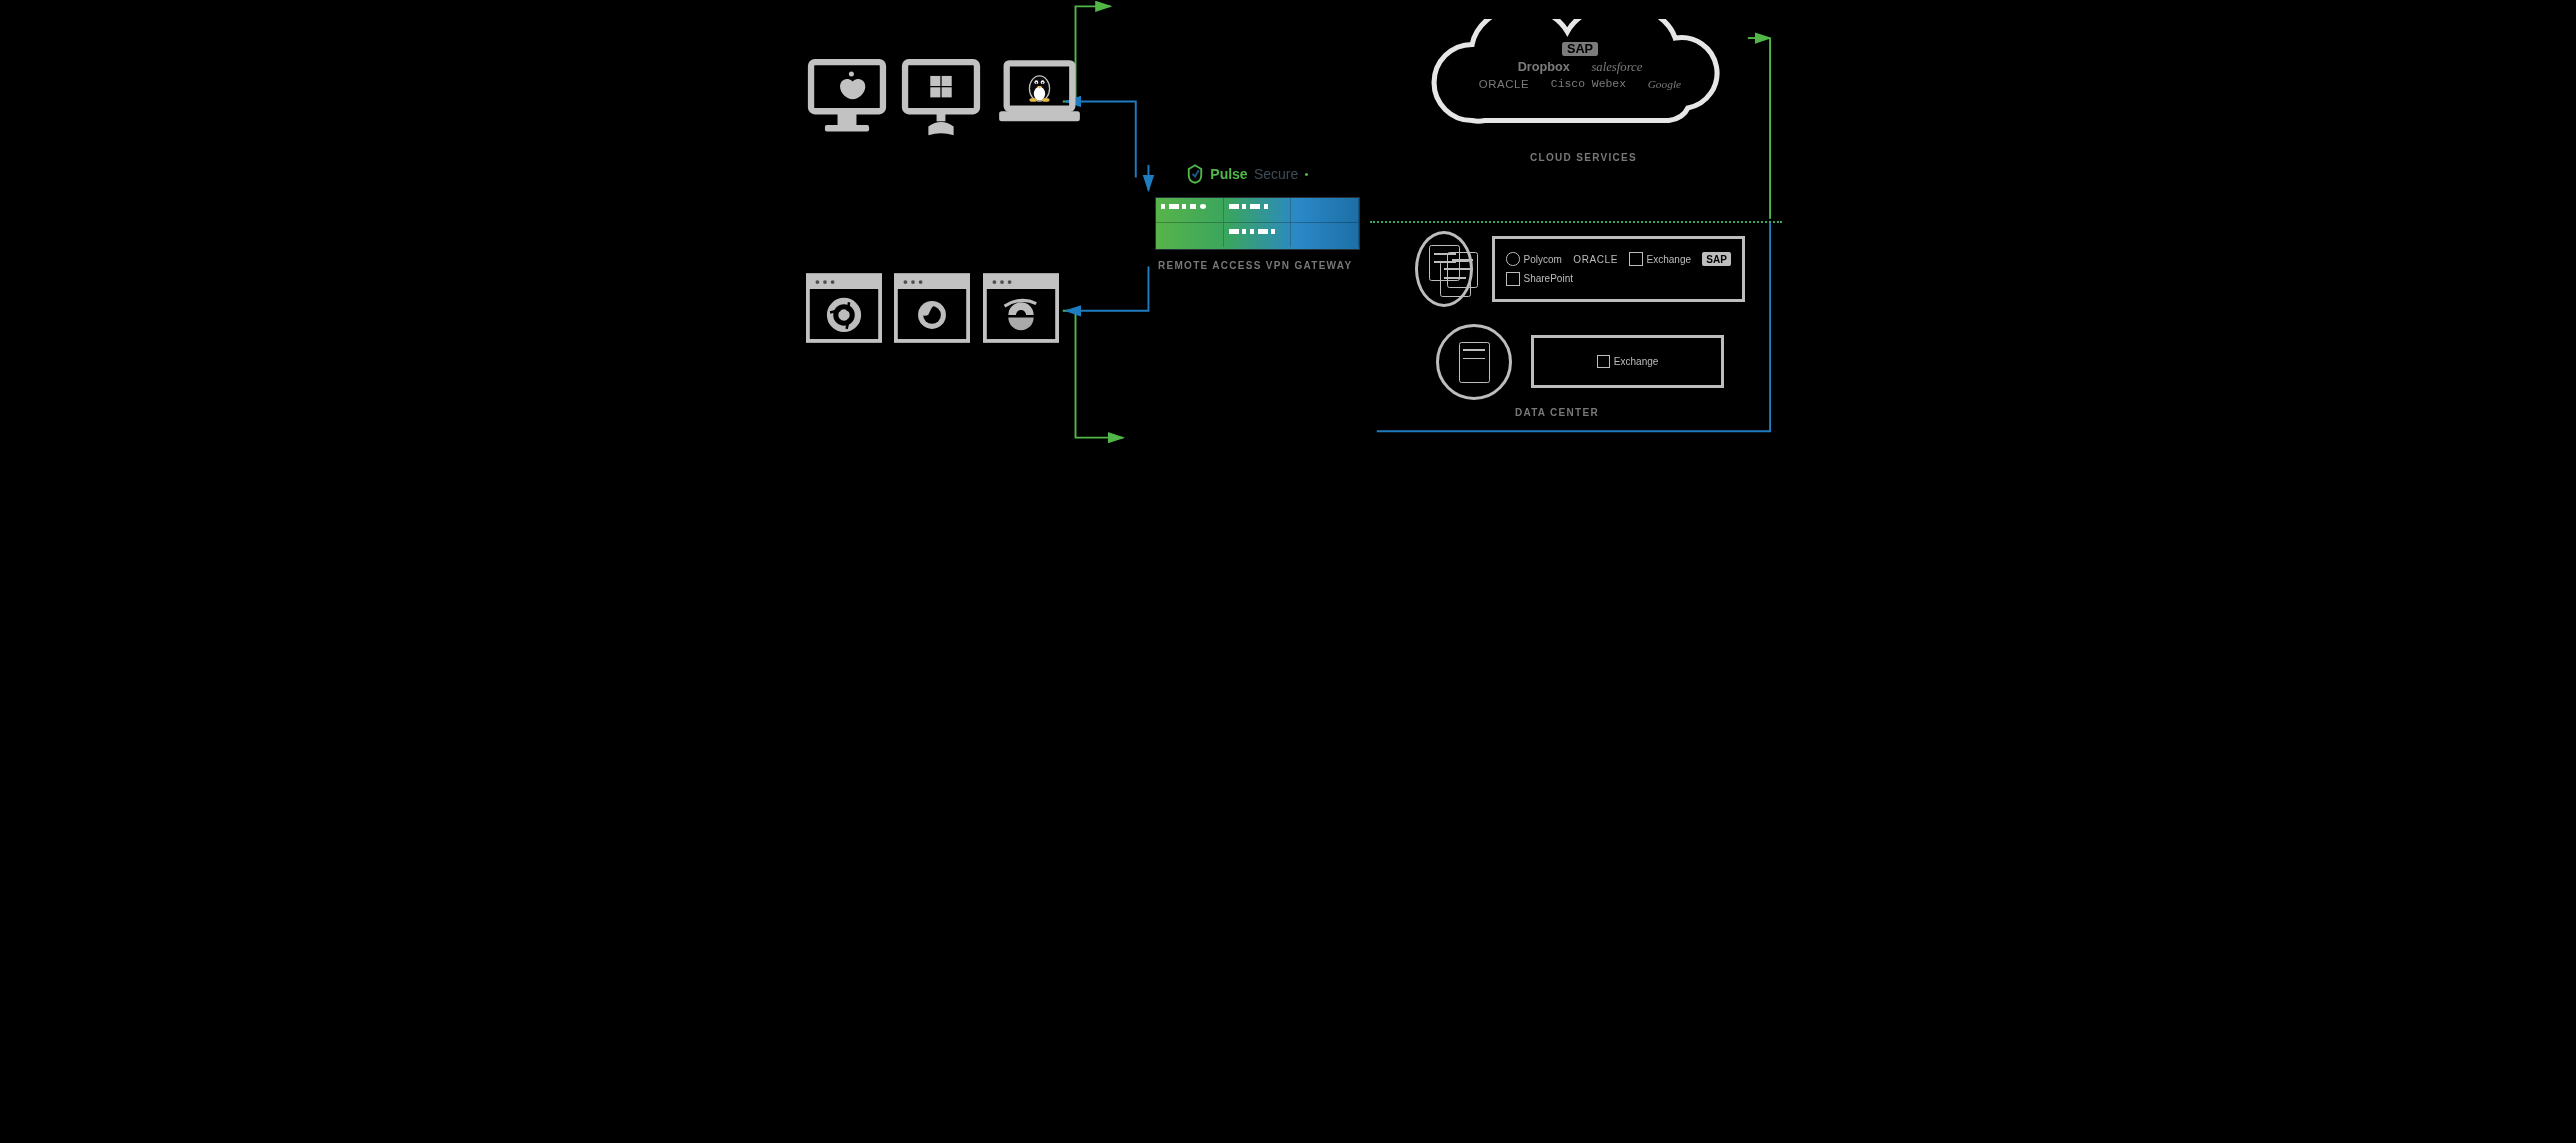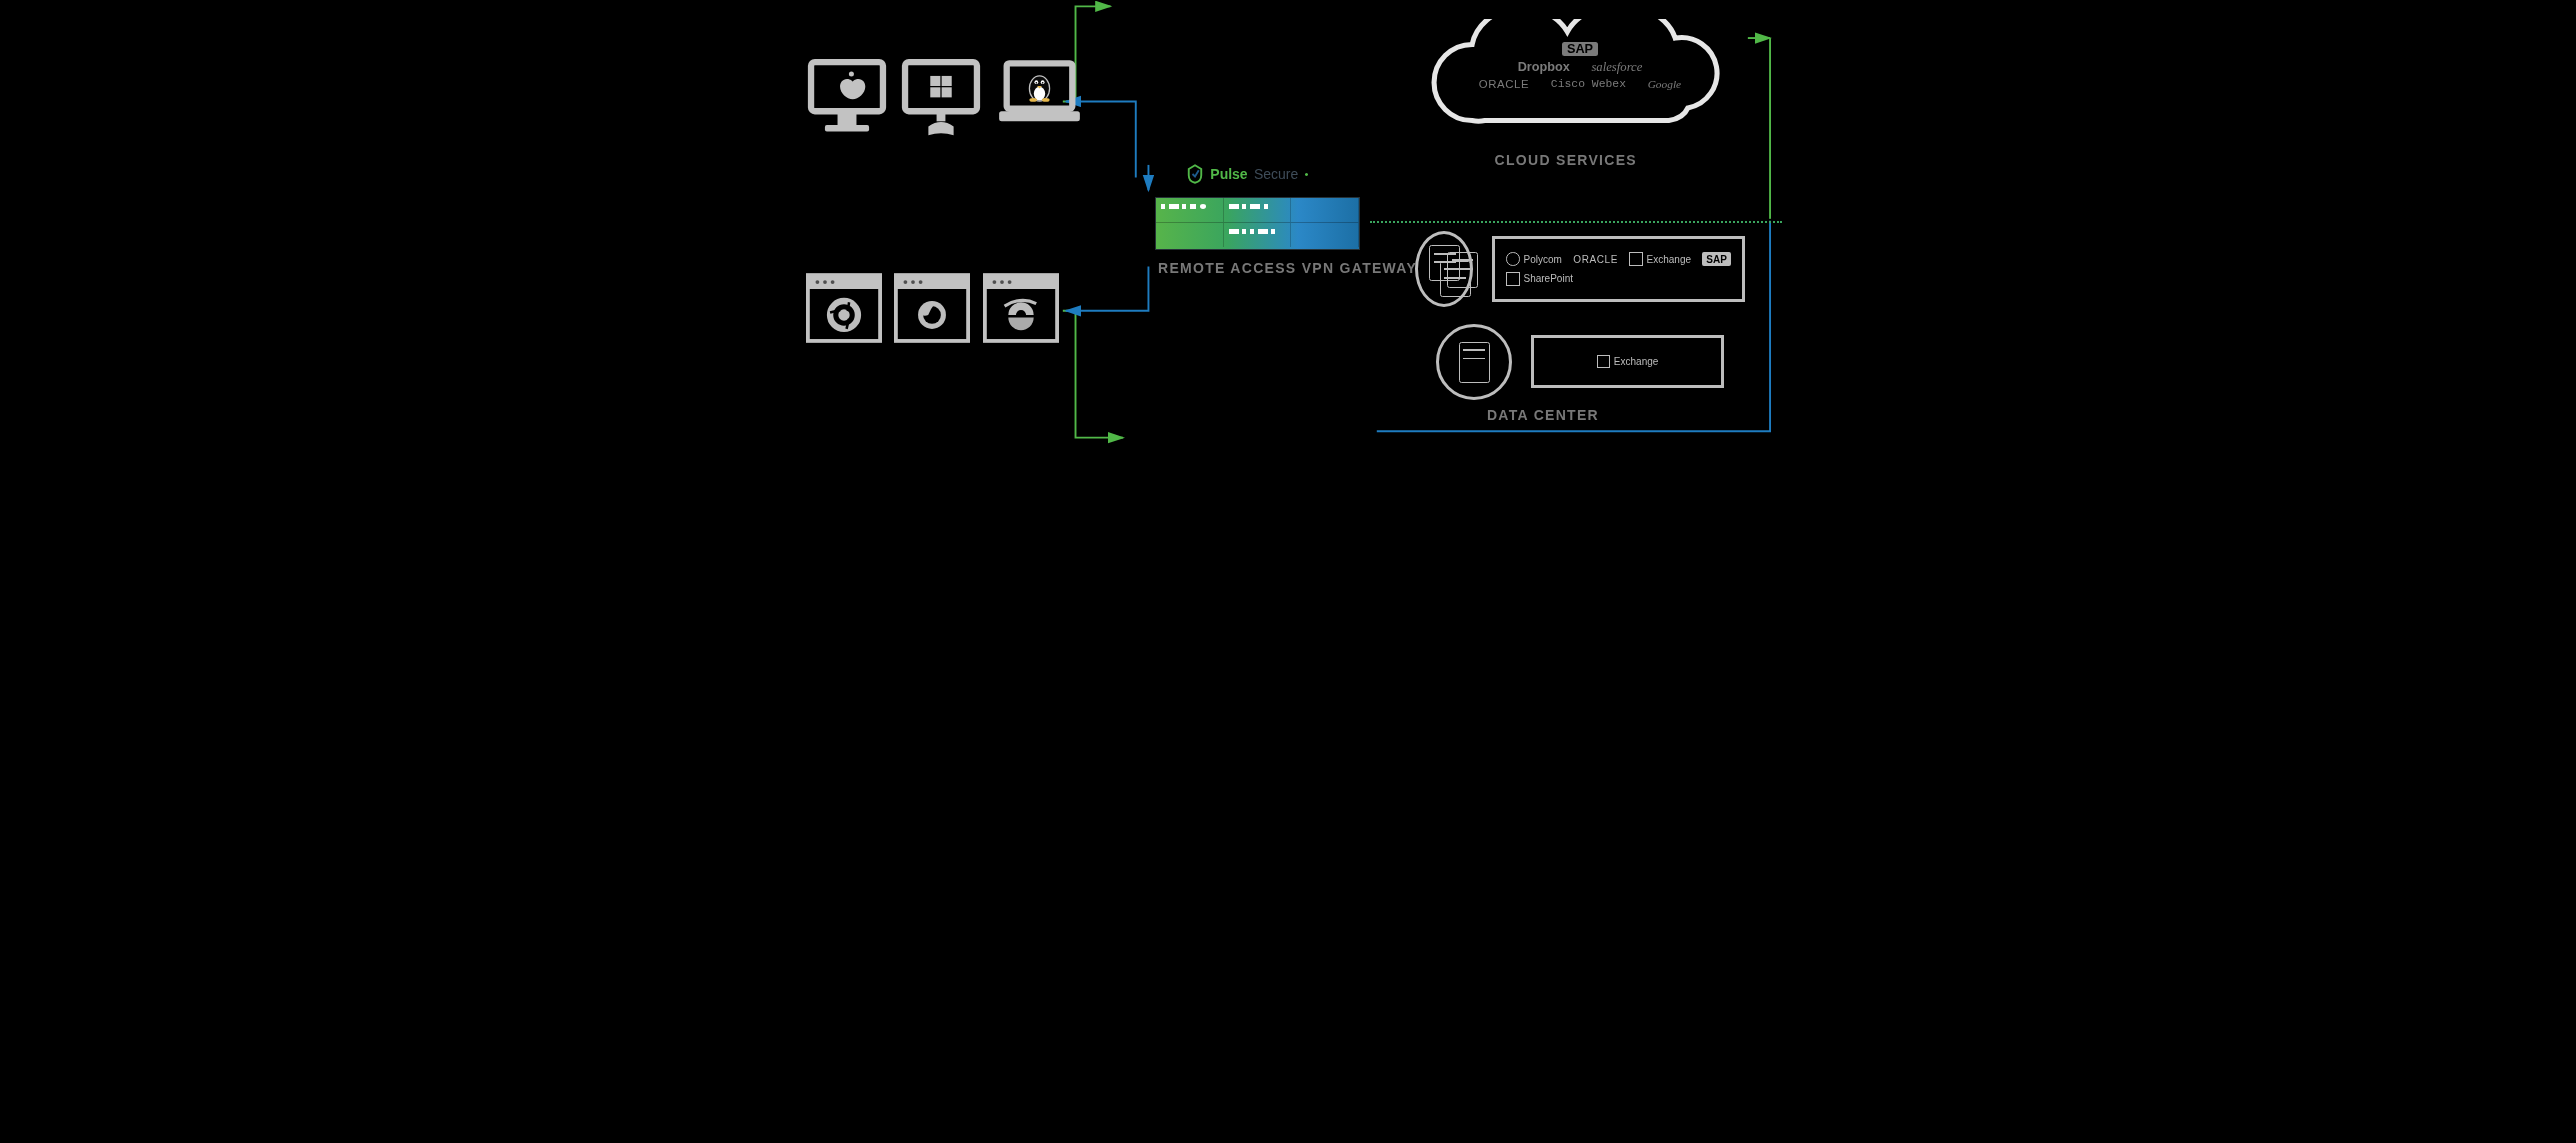--- a/index.html
+++ b/index.html
@@ -1,17 +1,17 @@
 <!DOCTYPE html>
 <html style="font-size:10px"><head>
 <meta charset="utf-8">
 <style>
   html,body{margin:0;padding:0;background:#000;color:#9a9a9a;font-family:Helvetica,Arial,sans-serif;}
   .stage{position:relative;width:990px;height:444px;margin:0 auto;}
-  .lbl{position:absolute;font-weight:600;letter-spacing:1.3px;font-size:14px;color:#787878;text-transform:uppercase;}
+  .lbl{position:absolute;font-weight:600;letter-spacing:1.3px;font-size:10px;color:#787878;text-transform:uppercase;}
   
   .clients{position:absolute;left:12.7px;top:57px;display:flex;gap:12.7px;}
   .clients svg,.browsers svg{display:block;}
   .browsers{position:absolute;left:12.7px;top:273px;display:flex;gap:12.7px;}
   .browser{width:76px;height:70px;}
   .browser .frame{fill:none;stroke:#c2c2c2;stroke-width:6;}
   .browser .hdr{fill:#c2c2c2;}
   .browser .dot{fill:#4f4f4f;}
   
   .gateway{position:absolute;left:362px;top:197px;width:203px;}

